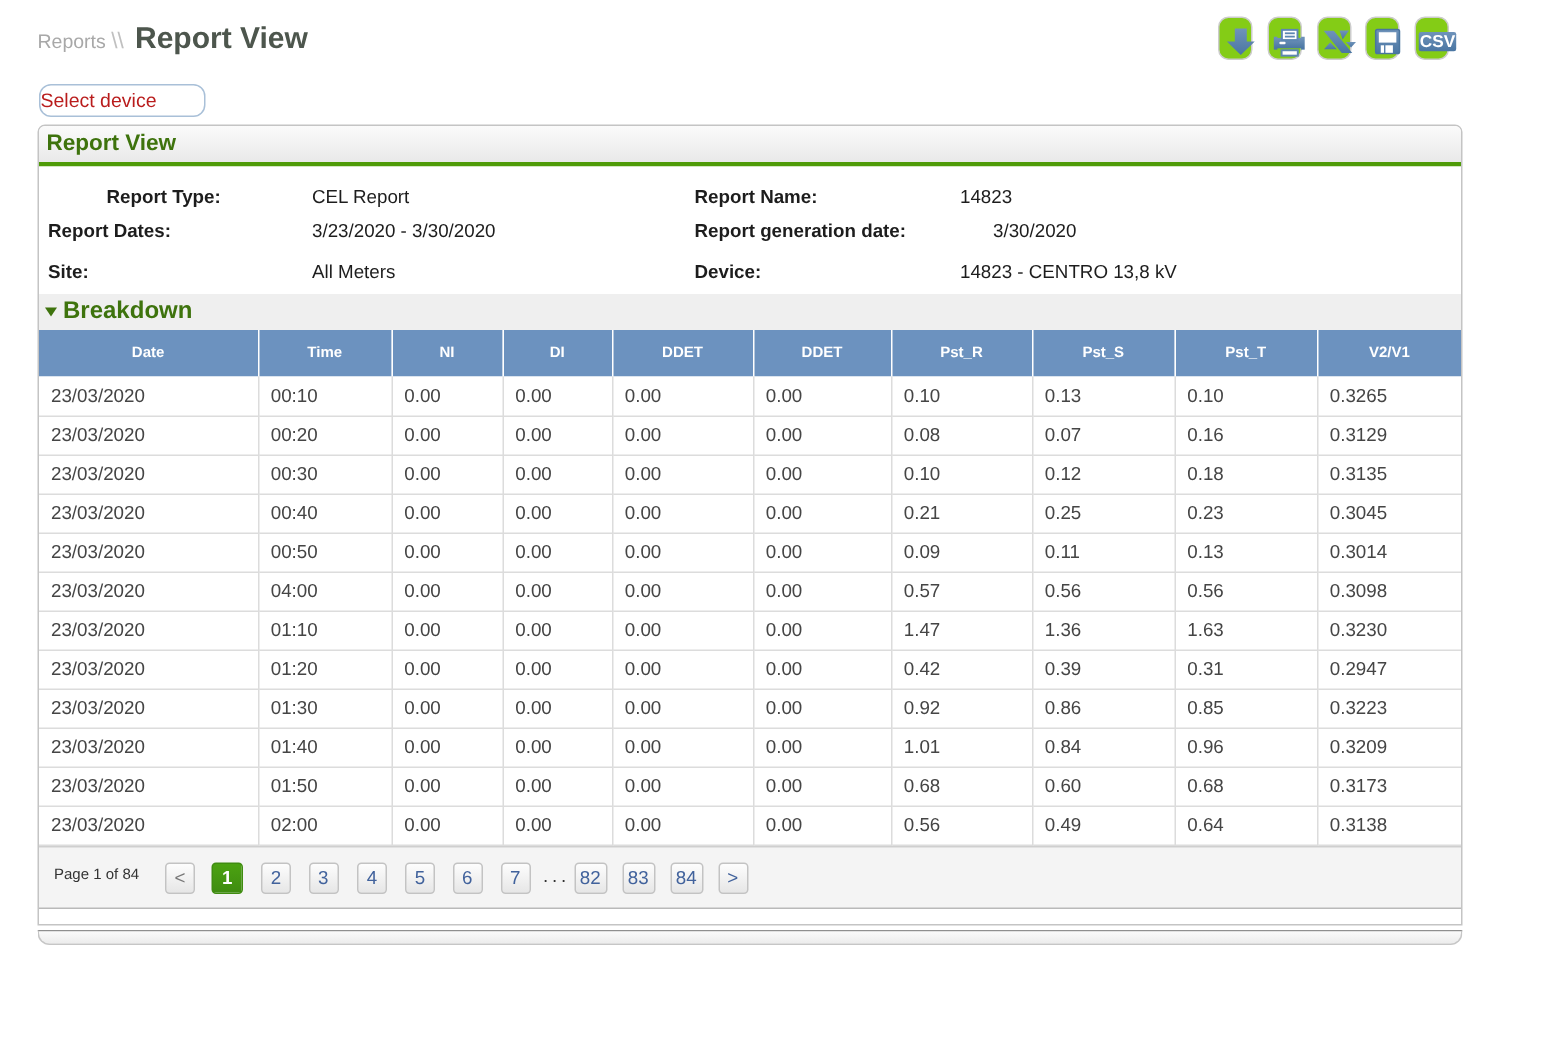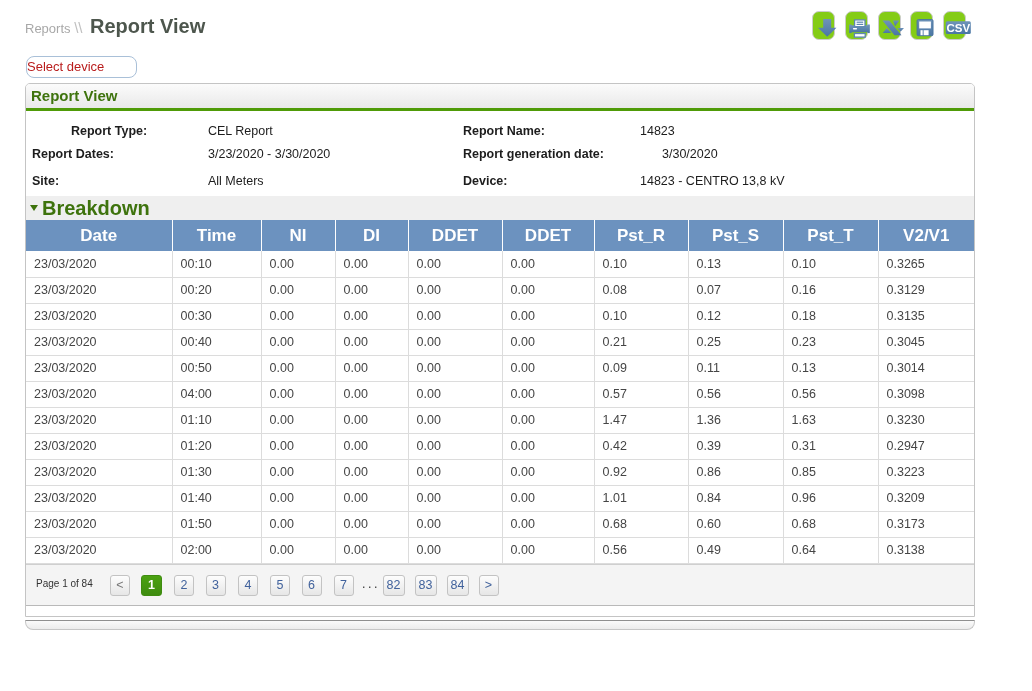--- a/index.html
+++ b/index.html
@@ -11,23 +11,23 @@
 .tbtn { position:absolute; top:10.5px; width:23px; height:29.5px; border:1px solid #cccccc; border-radius:7px; background:#84cc16; }
 .tbtn svg { position:absolute; left:0; top:0; }
 .selbtn { position:absolute; left:26px; top:56px; width:111px; height:22px; border:1px solid #a9c0d8; border-radius:8px; background:#fff; color:#b91c1c; font-size:13px; text-align:left; line-height:20px; }
 .panel { position:absolute; left:25px; top:83px; width:950px; height:534px; border:1px solid #c4c4c4; border-radius:5px 5px 0 0; background:#fff; }
 .panel-h { position:absolute; left:0; top:0; width:948px; height:27px; background:linear-gradient(#fbfbfb,#e9e9e9); border-bottom:3px solid #4f9b08; border-radius:4px 4px 0 0; font-size:15px; font-weight:bold; color:#3e730d; line-height:24px; padding-left:5px; }
 .info { position:absolute; left:0; top:27px; width:948px; height:85px; }
 .info span { position:absolute; font-size:12.5px; color:#1d1d1d; white-space:nowrap; }
 .info .lb { font-weight:bold; }
 .bd { position:absolute; left:0; top:112px; width:948px; height:24px; background:#efefef; }
 .bd .tri { position:absolute; left:4px; top:9px; width:0; height:0; border-left:4.5px solid transparent; border-right:4.5px solid transparent; border-top:6px solid #3e730d; }
-.bd .txt { position:absolute; left:16px; top:0; font-size:20px; font-weight:bold; color:#3e730d; line-height:24px; }
+.bd .txt { position:absolute; left:16px; top:0; font-size:16px; font-weight:bold; color:#3e730d; line-height:24px; }
 table.grid { position:absolute; left:0; top:136px; width:948px; border-collapse:collapse; table-layout:fixed; }
-table.grid th { background:#6c92bf; color:#fff; font-size:17px; font-weight:bold; height:31px; border-right:1.5px solid #ffffff; text-align:center; }
+table.grid th { background:#6c92bf; color:#fff; font-size:10px; font-weight:bold; height:31px; border-right:1.5px solid #ffffff; text-align:center; }
 table.grid th:last-child { border-right:none; }
 table.grid td { height:26px; font-size:12.5px; color:#454545; padding-left:8px; border-right:1px solid #dcdcdc; border-bottom:1px solid #dcdcdc; background:#fff; }
 table.grid td:last-child { border-right:none; }
 .pager { position:absolute; left:0; top:480px; width:948px; height:42px; background:#f4f4f4; border-top:1px solid #cfcfcf; border-bottom:1px solid #b9b9b9; }
 .pager .info-t { position:absolute; left:10px; top:13px; font-size:10px; color:#333; }
 .pbtn { position:absolute; top:9.5px; height:21px; border:1px solid #c3c3c3; border-radius:3px; background:linear-gradient(#fdfdfd,#e6e6e6); color:#41629c; font-size:12.5px; text-align:center; line-height:19px; }
 .pbtn.act { background:linear-gradient(#4ba211,#3f8c10); border-color:#3f8c10; color:#fff; font-weight:bold; }
 .pbtn.nav { color:#777; }
 .dots { position:absolute; top:12px; left:336px; color:#333; font-size:12.5px; letter-spacing:2.5px; }
 .bstrip { position:absolute; left:25px; top:620px; width:950px; height:9.5px; border:1px solid #c6c6c6; border-top:1.5px solid #8f8f8f; border-radius:0 0 8px 8px; background:linear-gradient(#fafafa,#ececec); }

